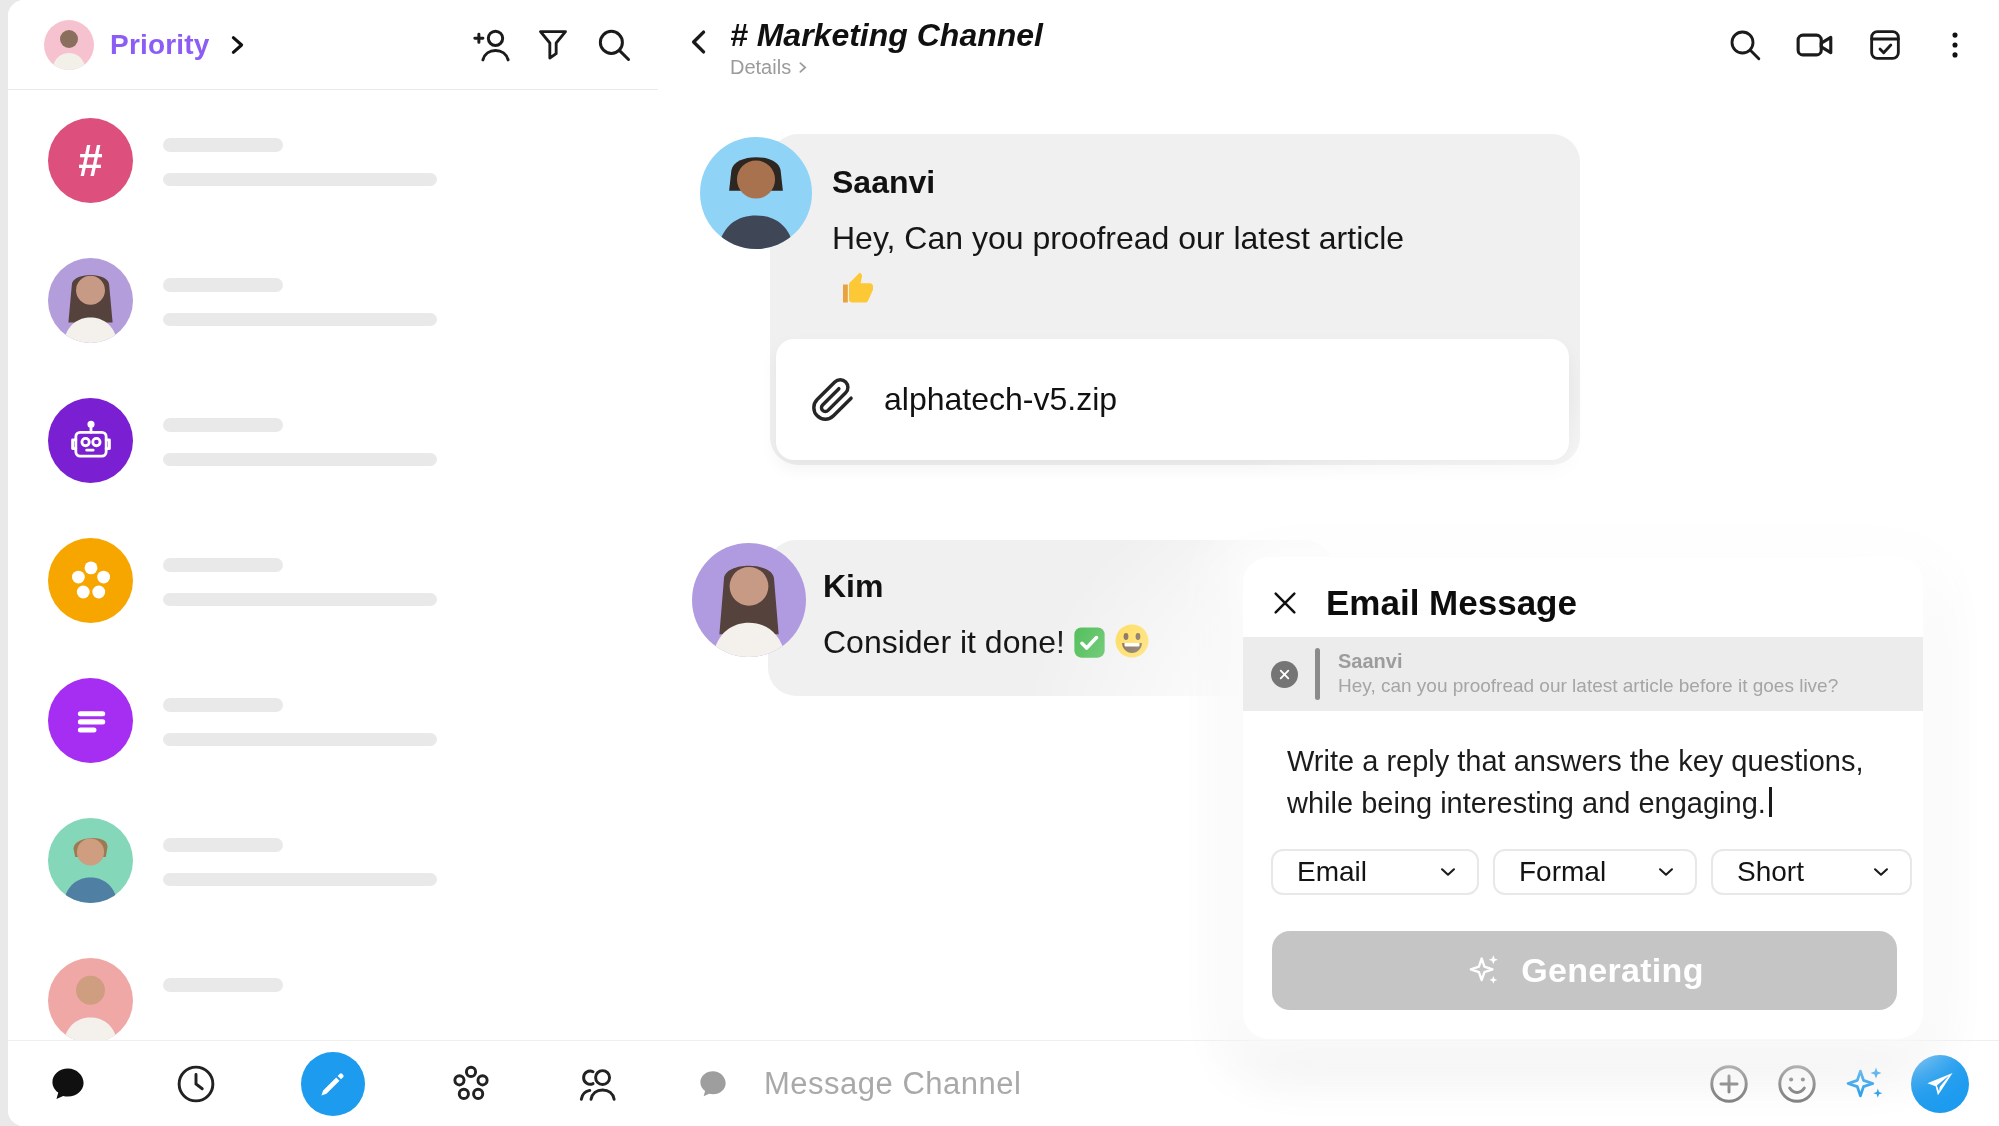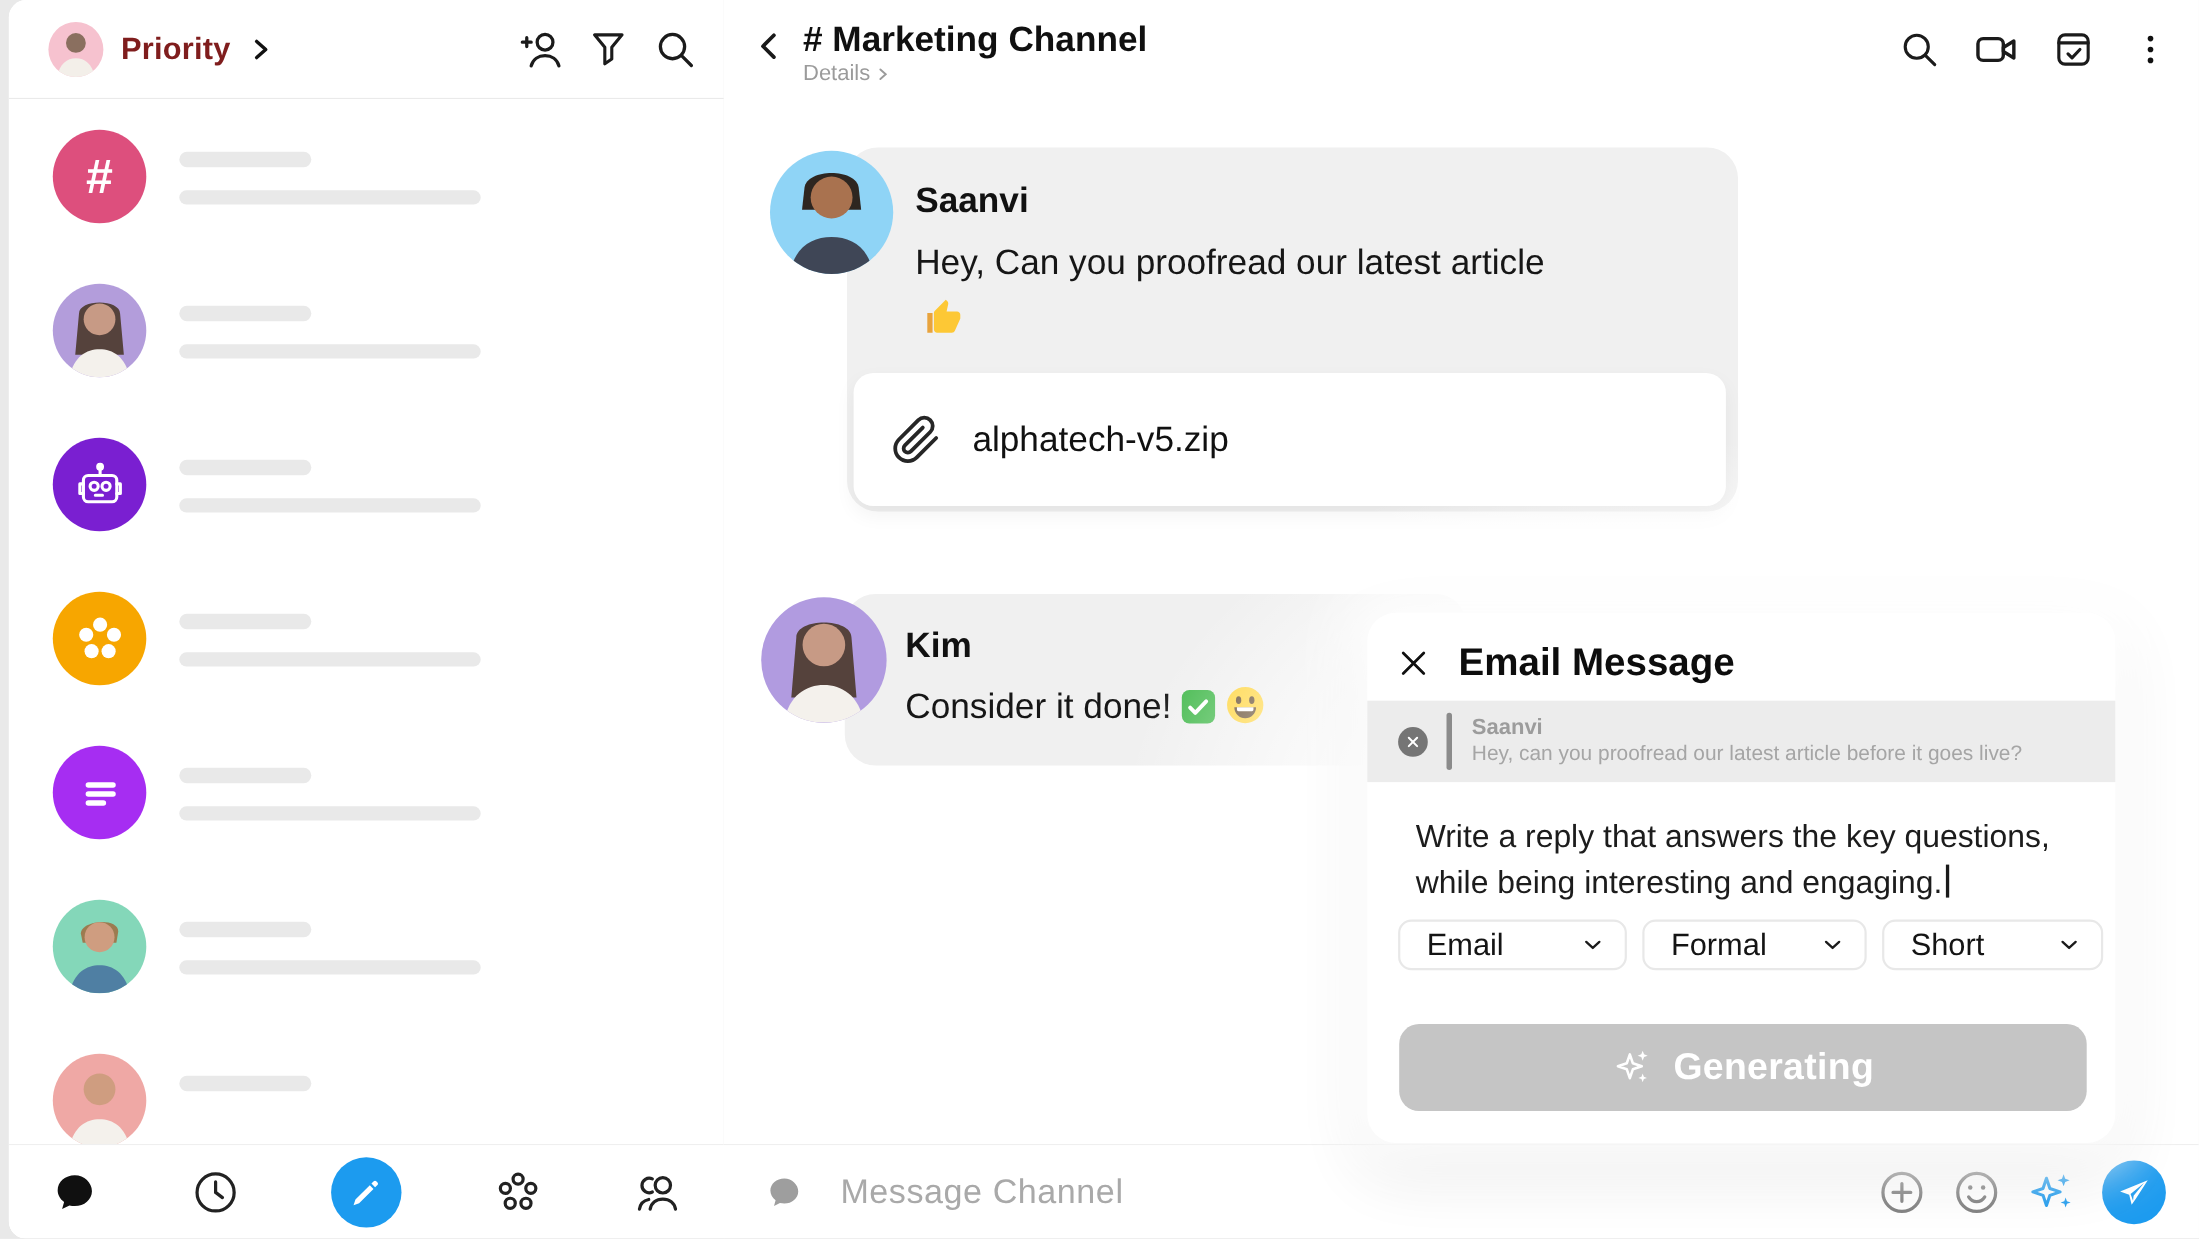--- a/index.html
+++ b/index.html
@@ -4,21 +4,21 @@
 <style>
   html,body{margin:0;padding:0;background:#e9e9e9;font-family:"Liberation Sans",sans-serif;}
   .stage{position:relative;width:1999px;height:1126px;overflow:hidden;background:#e9e9e9;}
   .app{position:absolute;left:8px;top:0;right:0;bottom:0;background:#fff;border-radius:16px 0 0 16px;overflow:hidden;}
 
   
   .sidebar{position:absolute;left:0;top:0;bottom:0;width:650px;border-right:1px solid #e7e7e7;background:#fff;}
   .sidebar-header{position:absolute;left:0;top:0;width:100%;height:90px;border-bottom:1px solid #eaeaea;display:flex;align-items:center;box-sizing:border-box;padding:0 22px 0 36px;}
   .ws{display:flex;align-items:center;gap:16px;cursor:pointer;}
   .ws-avatar{width:50px;height:50px;border-radius:50%;background:#f6c2cf;overflow:hidden;position:relative;flex:none;}
-  .ws-name{font-size:28px;font-weight:bold;color:#7f1d1d;letter-spacing:.2px;}
+  .ws-name{font-size:28px;font-weight:bold;color:#8b5cf6;letter-spacing:.2px;}
   .hdr-actions{margin-left:auto;display:flex;align-items:center;gap:17px;}
   .icon-btn{width:44px;height:44px;display:flex;align-items:center;justify-content:center;border:0;background:transparent;padding:0;cursor:pointer;}
 
   .conv{position:absolute;left:40px;width:580px;height:86px;cursor:pointer;}
   .conv-avatar{position:absolute;left:0;top:0;width:85px;height:85px;border-radius:50%;display:flex;align-items:center;justify-content:center;overflow:hidden;}
   .bar{position:absolute;background:#e9e9e9;border-radius:8px;}
   .bar.t{left:115px;top:20px;width:120px;height:14px;}
   .bar.s{left:115px;top:55px;width:274px;height:13px;}
   .hash-glyph{color:#fff;font-size:44px;font-weight:bold;font-family:"Liberation Sans",sans-serif;}
 
@@ -26,21 +26,21 @@
   .silh{position:absolute;inset:0;}
 
   .sidebar-nav{position:absolute;left:0;bottom:0;width:650px;height:86px;background:#fff;border-top:1px solid #efefef;display:flex;align-items:center;justify-content:space-between;box-sizing:border-box;padding:0 38px;z-index:6;}
   .compose-fab{width:64px;height:64px;border-radius:50%;background:#1c9bef;display:flex;align-items:center;justify-content:center;border:0;cursor:pointer;}
 
   
   .main{position:absolute;left:650px;top:0;right:0;bottom:0;background:#fff;}
   .chat-header{position:absolute;left:0;top:0;right:0;height:90px;display:flex;align-items:flex-start;}
   .back-btn{position:absolute;left:20px;top:20px;}
   .ch-titles{position:absolute;left:72px;top:16px;}
-  .ch-title{font-size:32px;font-weight:bold;color:#101010;line-height:38px;}
+  .ch-title{font-size:32px;font-weight:bold;color:#101010;line-height:38px;font-style:italic;}
   .ch-details{margin-top:2px;font-size:20px;color:#9b9b9b;display:flex;align-items:center;gap:5px;cursor:pointer;}
   .ch-actions{position:absolute;right:22px;top:23px;display:flex;align-items:center;gap:26px;}
 
   
   .msg-avatar{position:absolute;border-radius:50%;overflow:hidden;z-index:2;}
   .bubble{position:absolute;background:#f0f0f0;border-radius:28px;z-index:1;}
   .msg-name{font-size:32px;font-weight:bold;color:#111;}
   .msg-text{font-size:32px;color:#161616;line-height:52px;}
   .attach-card{position:absolute;left:6px;right:11px;bottom:5px;height:121px;background:#fff;border-radius:18px;box-shadow:0 8px 18px rgba(0,0,0,.05);display:flex;align-items:center;gap:28px;padding:0 0 0 34px;box-sizing:border-box;cursor:pointer;}
   .attach-name{font-size:32px;color:#111;}
@@ -54,21 +54,21 @@
     box-shadow:0 0 50px 26px rgba(255,255,255,.9),0 22px 60px rgba(0,0,0,.14);}
   .popup-x{position:absolute;left:24px;top:28px;width:36px;height:36px;}
   .popup-title{position:absolute;left:83px;top:26px;font-size:35px;font-weight:bold;color:#0d0d0d;}
   .quote{position:absolute;left:0;top:80px;width:100%;height:74px;background:#ececec;display:flex;align-items:center;box-sizing:border-box;padding:0 20px 0 28px;}
   .quote-remove{width:27px;height:27px;border-radius:50%;background:#757575;color:#fff;display:flex;align-items:center;justify-content:center;border:0;cursor:pointer;flex:none;padding:0;}
   .quote-vbar{width:5px;height:52px;background:#8b8b8b;border-radius:3px;margin:0 18px 0 17px;flex:none;}
   .quote-author{font-size:20px;font-weight:bold;color:#9c9c9c;line-height:24px;}
   .quote-text{font-size:19px;color:#a5a5a5;line-height:26px;white-space:nowrap;}
   .prompt{position:absolute;left:44px;top:183px;width:600px;font-size:29px;color:#1c1c1c;line-height:42px;}
   .caret{display:inline-block;width:3px;height:30px;background:#1a1a1a;vertical-align:-4px;margin-left:3px;}
-  .dd-row{position:absolute;left:28px;top:279px;display:flex;gap:14px;}
+  .dd-row{position:absolute;left:28px;top:292px;display:flex;gap:14px;}
   .dd{height:46px;border:2px solid #e8e8e8;border-radius:12px;background:#fff;display:flex;align-items:center;justify-content:space-between;box-sizing:border-box;padding:0 18px 0 24px;cursor:pointer;}
   .dd-val{font-size:28px;color:#141414;}
   .gen-btn{position:absolute;left:29px;top:374px;width:625px;height:79px;border-radius:18px;background:#c5c5c5;border:0;display:flex;align-items:center;justify-content:center;gap:16px;cursor:default;}
   .gen-label{font-size:34px;font-weight:bold;color:#fff;letter-spacing:.3px;}
 
   
   .composer-bar{position:absolute;left:0;bottom:0;right:0;height:86px;background:#fff;border-top:1px solid #efefef;display:flex;align-items:center;box-sizing:border-box;padding:0 30px 0 36px;z-index:6;}
   .composer-input{display:flex;align-items:center;gap:20px;cursor:text;flex:1;}
   .composer-ph{font-size:31px;color:#a9a9a9;letter-spacing:.5px;margin-left:12px;}
   .composer-actions{display:flex;align-items:center;gap:24px;}

